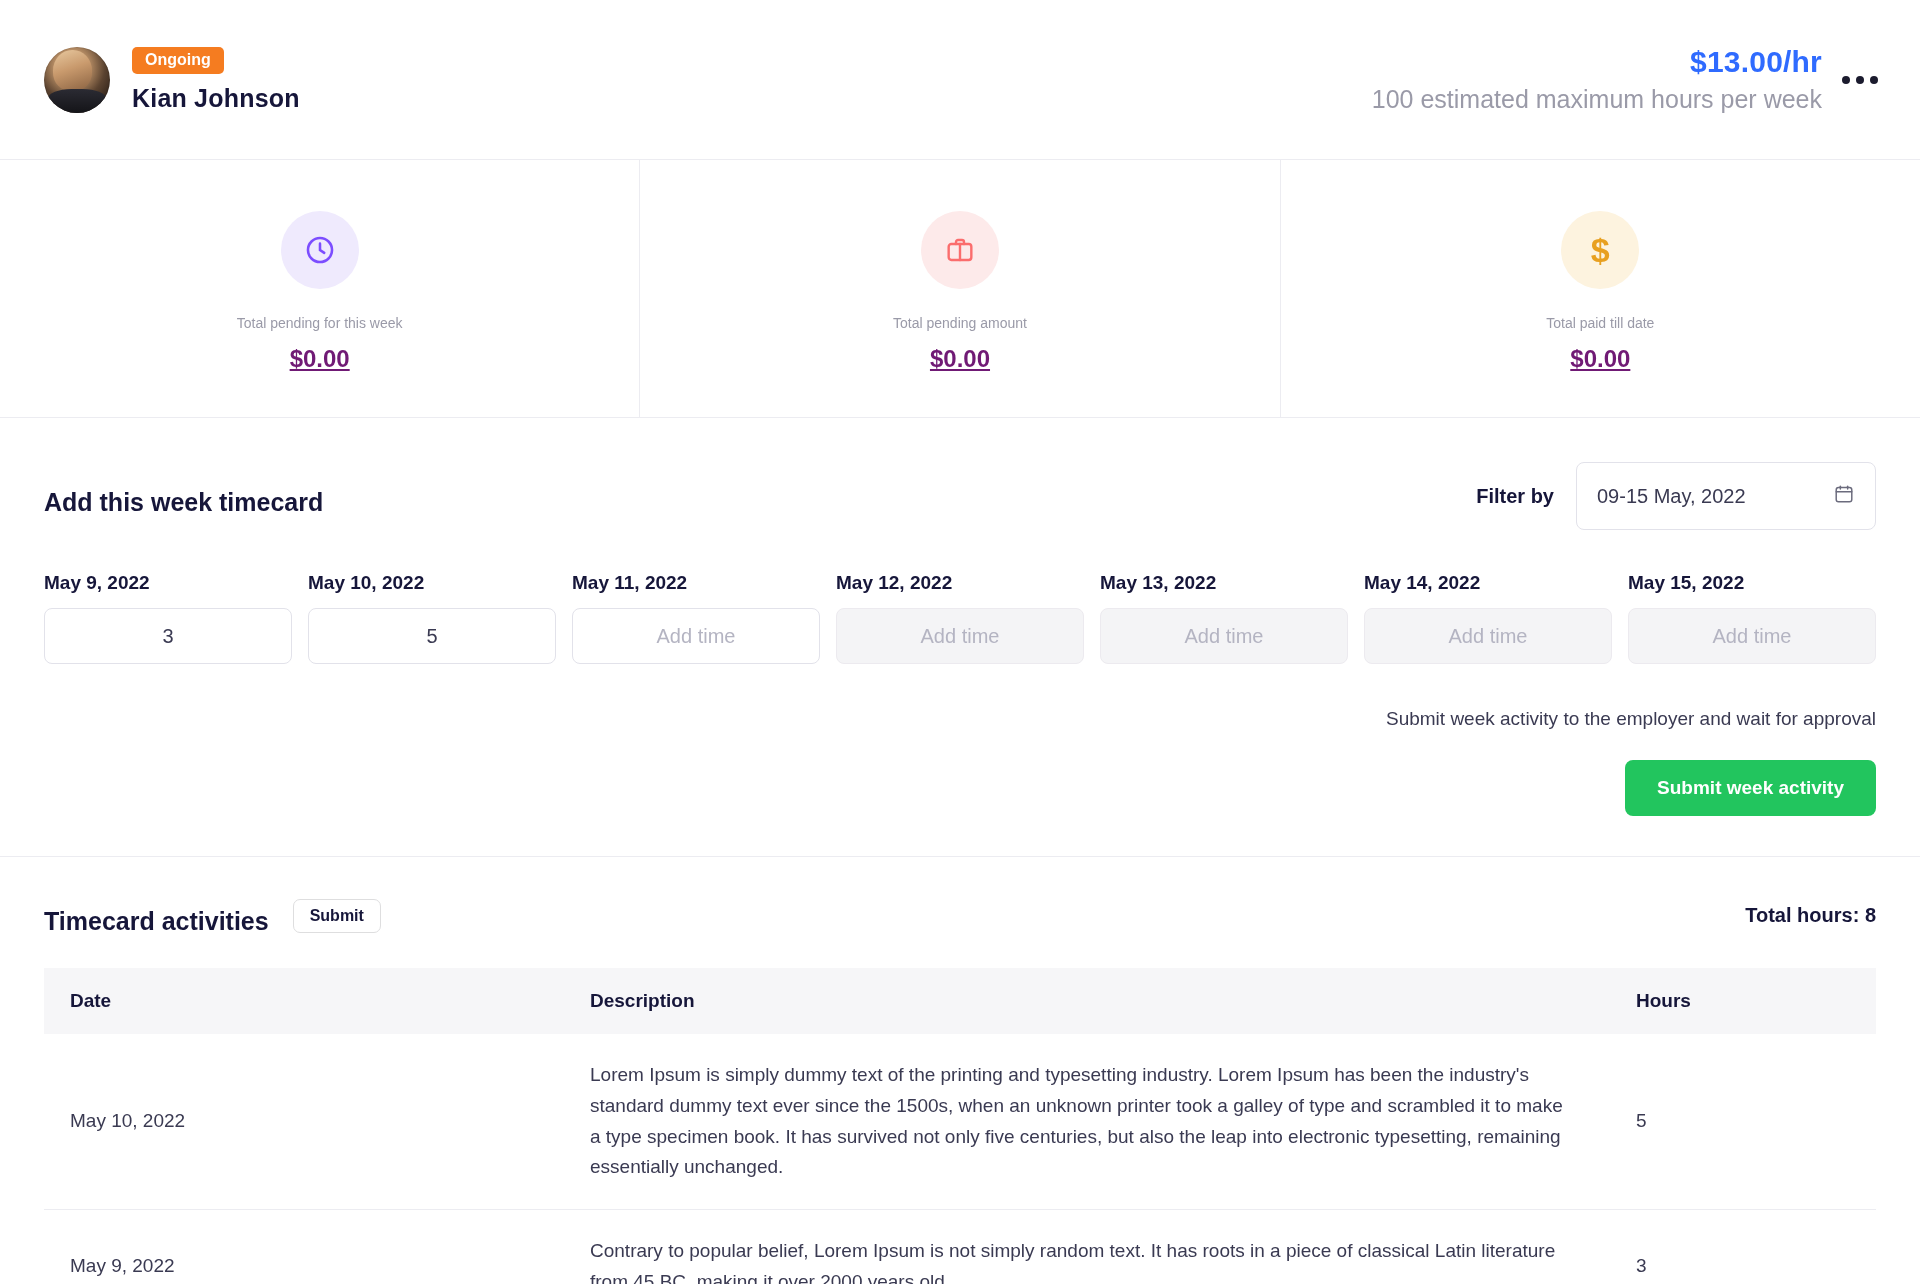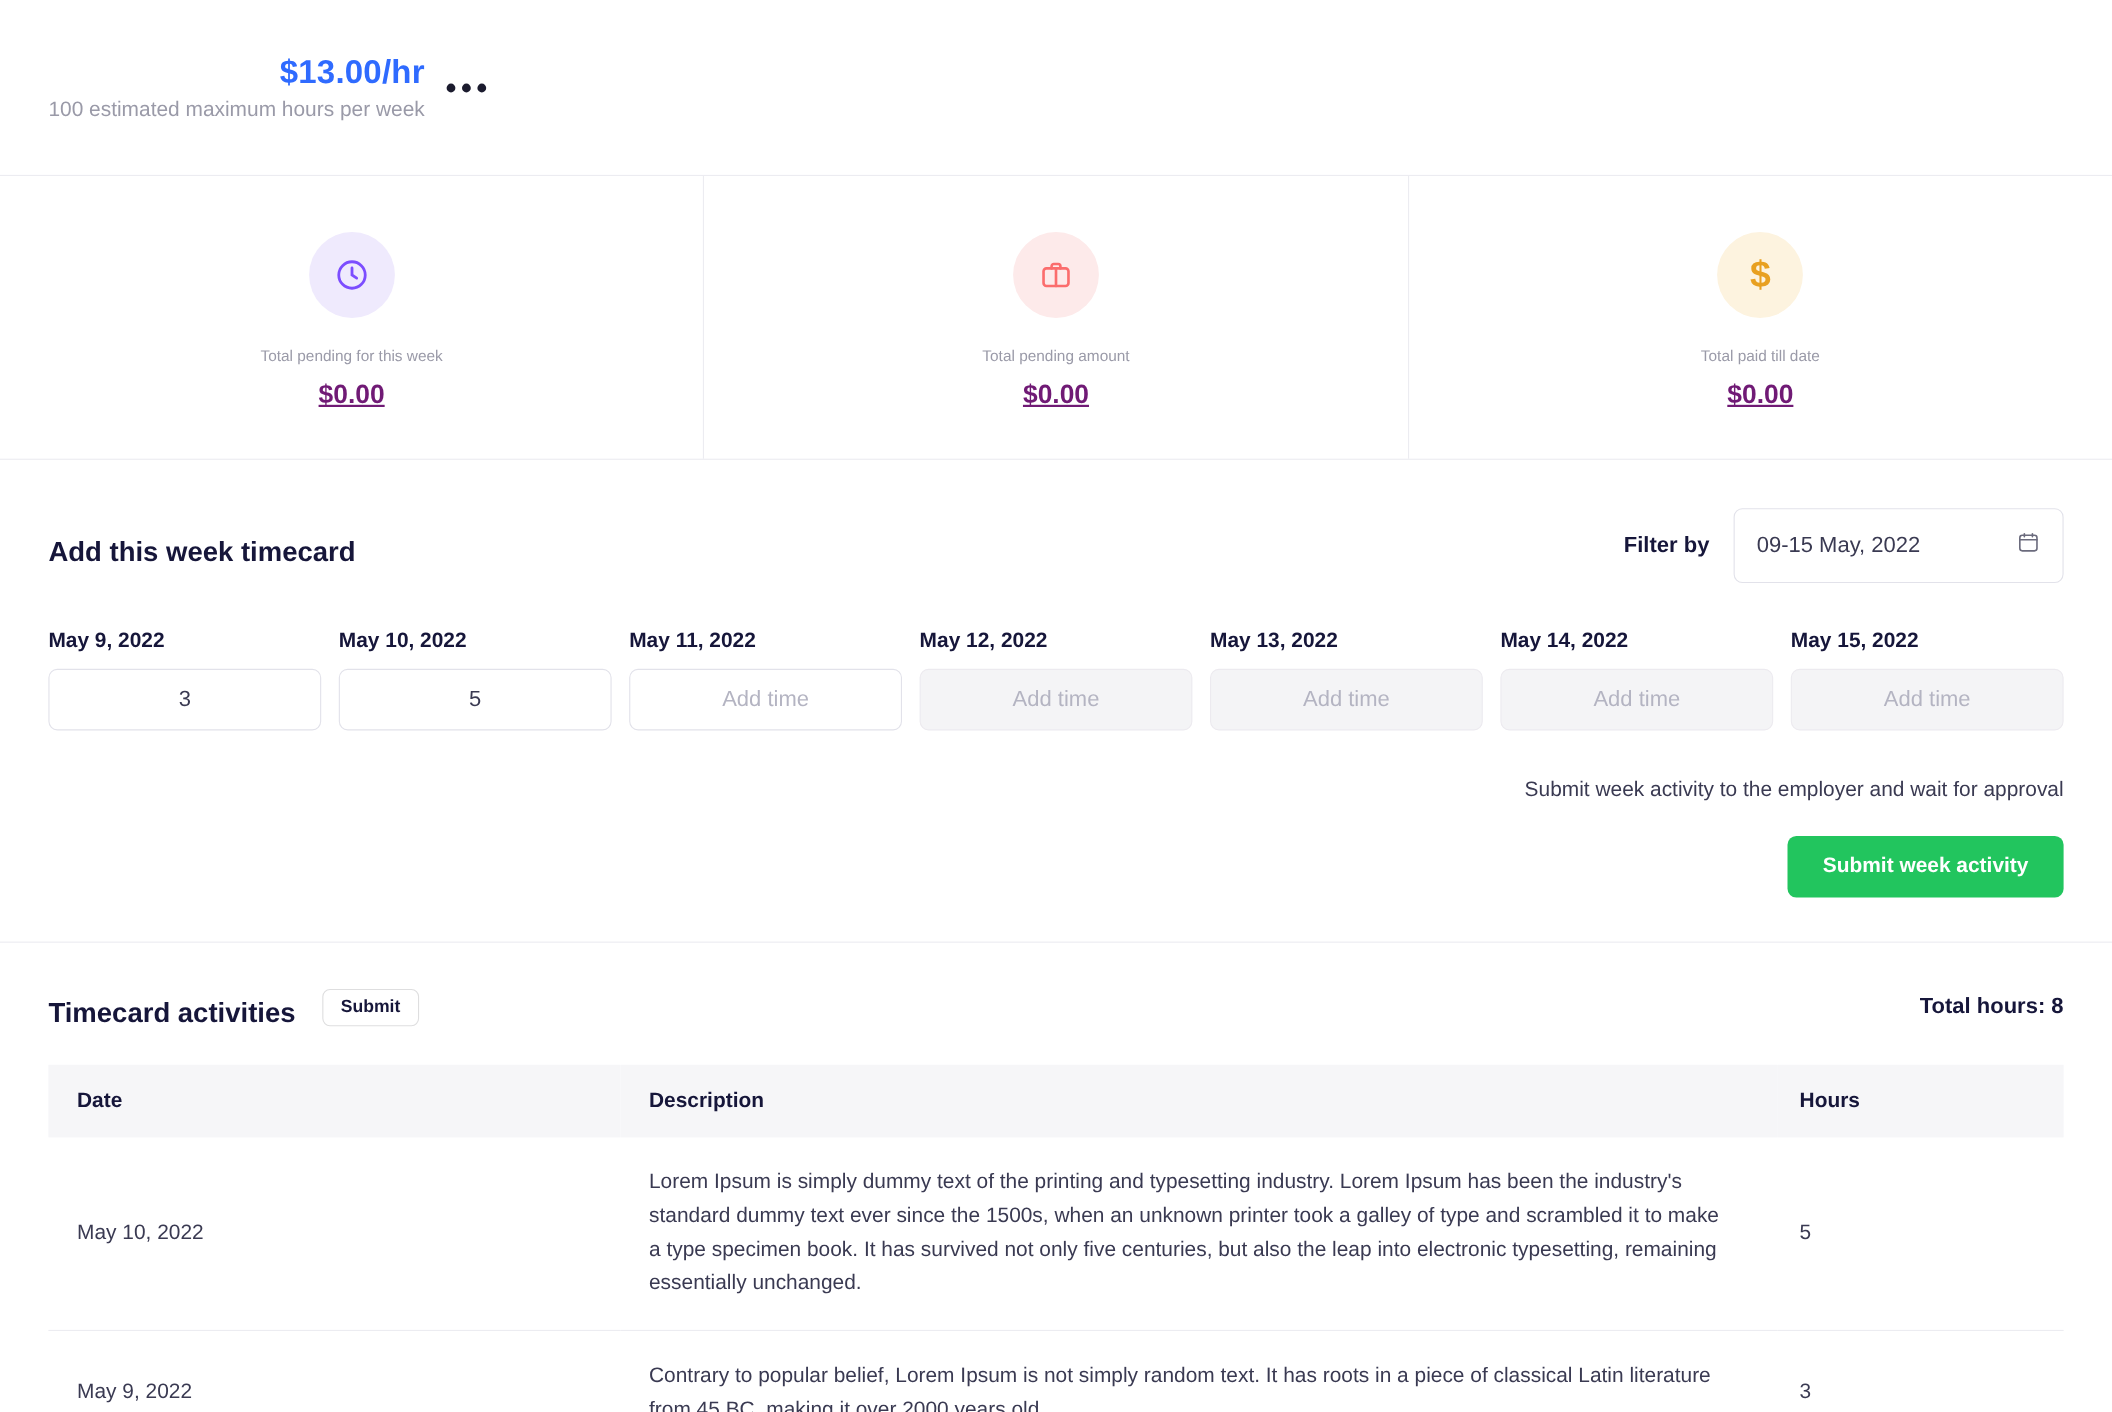--- a/index.html
+++ b/index.html
@@ -49,21 +49,21 @@
     font-weight: 700;
     padding: 5px 13px 6px;
     border-radius: 5px;
     line-height: 1;
   }
   .person-name { font-size: 25px; font-weight: 700; color: #16163a; letter-spacing: .2px; }
 
   .header-right { display: flex; align-items: center; gap: 16px; }
   .rate-block { text-align: right; display: flex; flex-direction: column; gap: 6px; }
   .rate-amount { font-size: 30px; font-weight: 700; color: #2f6bff; letter-spacing: .2px; }
-  .rate-sub { font-size: 19px; color: #9a9aa8; }
+  .rate-sub { font-size: 25px; color: #9a9aa8; }
   .kebab { display: flex; gap: 6px; align-items: center; padding: 10px 4px; cursor: pointer; }
   .kebab i { width: 8px; height: 8px; border-radius: 50%; background: #1b1b2e; display:block; }
 
   
   .stats { display: flex; flex: 0 0 258px; border-bottom: 1px solid #ececf1; }
   .stat {
     flex: 1 1 0;
     display: flex; flex-direction: column; align-items: center; justify-content: center;
     gap: 0;
     border-right: 1px solid #ececf1;
@@ -142,20 +142,27 @@
   }
   tbody td.cell-hours { padding-left: 20px; }
   tbody td.cell-desc { padding-right: 40px; }
 </style>
 </head>
 <body>
 
 <div class="page">
 
   <div class="header">
+    <div class="header-left">
+      <div class="avatar"></div>
+      <div class="header-meta">
+        <span class="badge-ongoing">Ongoing</span>
+        <span class="person-name">Kian Johnson</span>
+      </div>
+    </div>
     <div class="header-right">
       <div class="rate-block">
         <span class="rate-amount">$13.00/hr</span>
         <span class="rate-sub">100 estimated maximum hours per week</span>
       </div>
       <div class="kebab">
         <i></i>
           <i></i>
           <i></i>
       </div>

